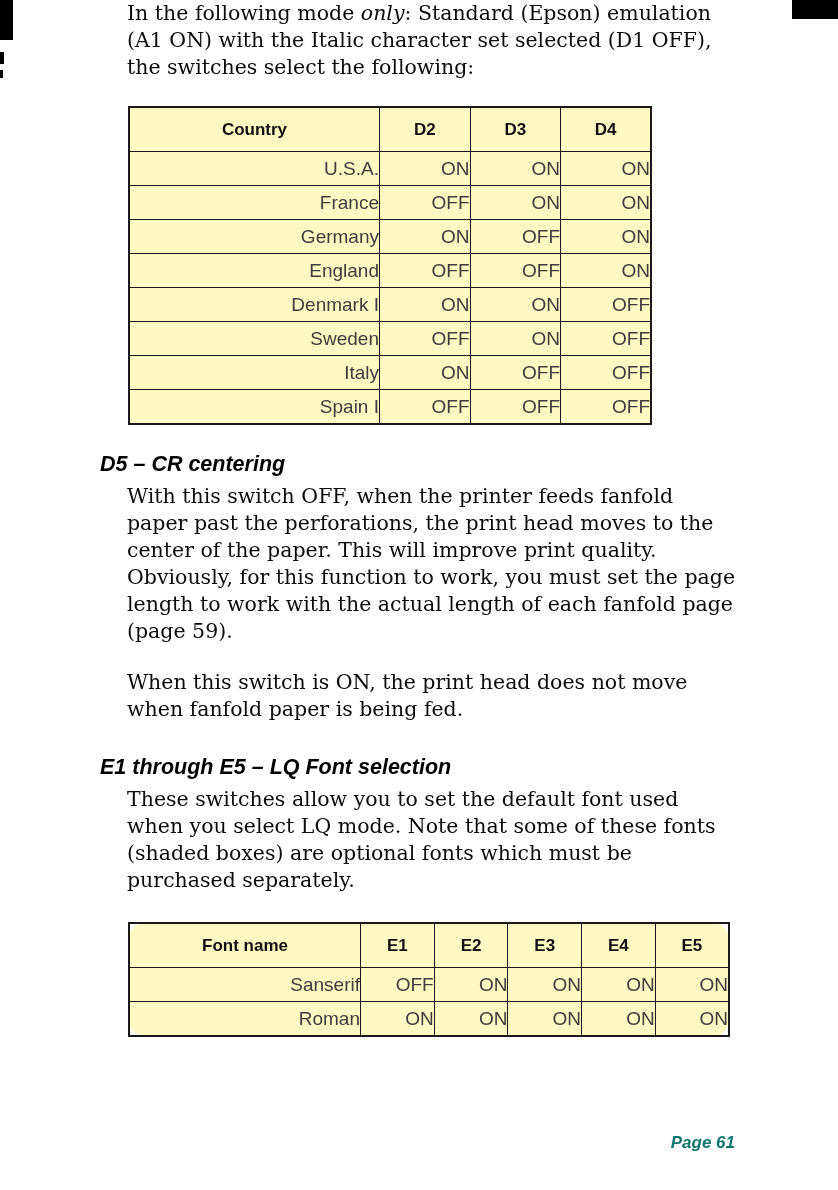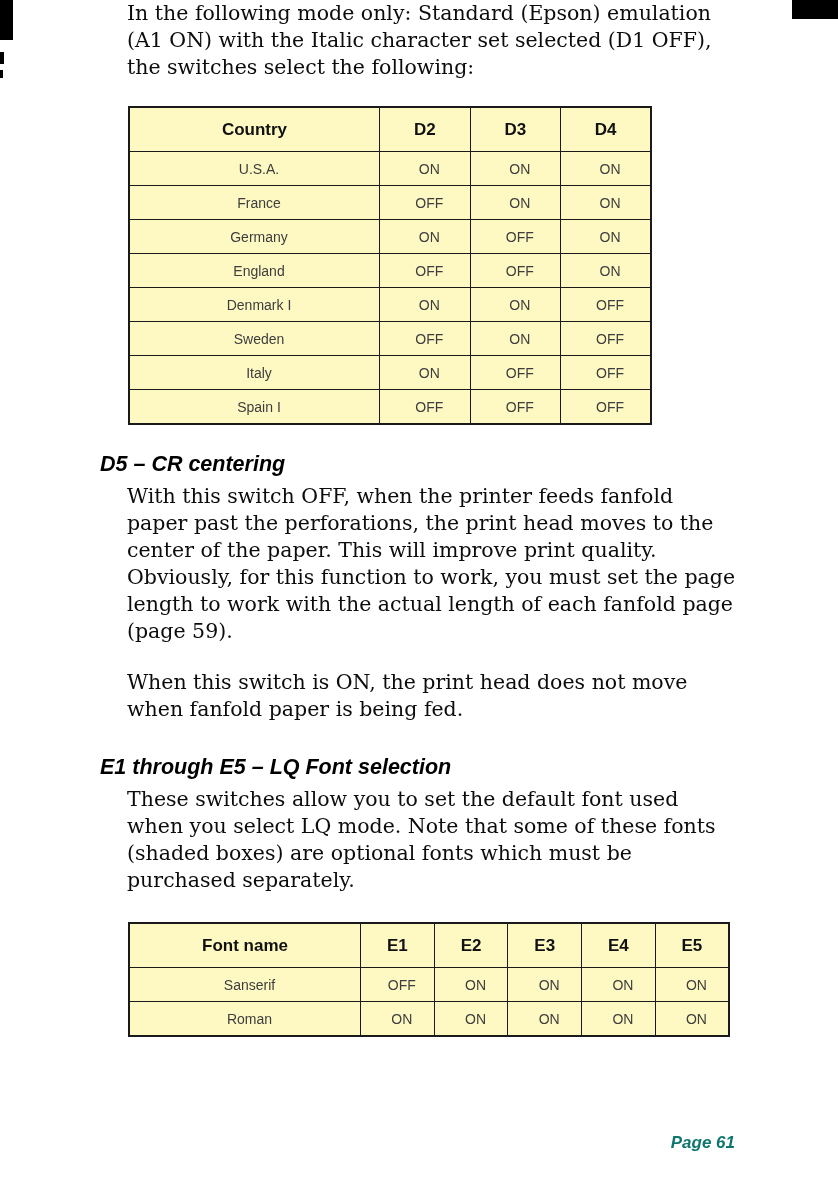--- a/index.html
+++ b/index.html
@@ -30,21 +30,21 @@
     width:637px;
   }
 
   p.bodytext{
     font-size:20.5px;
     line-height:27px;
     margin:0 0 0 27px;
     color:#0c0c0c;
   }
   .intro{margin-top:93px;}
-  .intro .it{}
+  .intro .it{font-style:italic;}
 
   h2.switch-heading{
     font-family:Liberation Sans, sans-serif;
     font-style:italic;
     font-weight:bold;
     font-size:21.5px;
     margin:0;
     color:#000;
   }
 
@@ -59,32 +59,32 @@
   table.sw th{
     font-size:17px;
     font-weight:bold;
     text-align:center;
     color:#111;
     border:1.5px solid #1a1a1a;
     height:43px;
     padding:0 6px;
   }
   table.sw td{
-    font-size:14px;
+    font-size:19px;
     font-weight:normal;
-    text-align:center;
+    text-align:right;
     color:#3d3d3d;
     border:1.5px solid #1a1a1a;
     height:33px;
     padding:0 0 0 9px;
     vertical-align:middle;
   }
   table.t1{width:524px;}
   table.t1 th:first-child{width:237px;}
-  table.t2{width:602px;}
+  table.t2{width:602px;border-radius:19px;}
   table.t2 th:first-child{width:218px;}
 
   .spacer-table1{margin-top:25px;}
   .h-d5{margin-top:27px !important;}
   .p-d5a{margin-top:6px !important;}
   .p-d5b{margin-top:24px !important;}
   .h-e{margin-top:32px !important;}
   .p-e{margin-top:6px !important;}
   .spacer-table2{margin-top:28px;}
 

